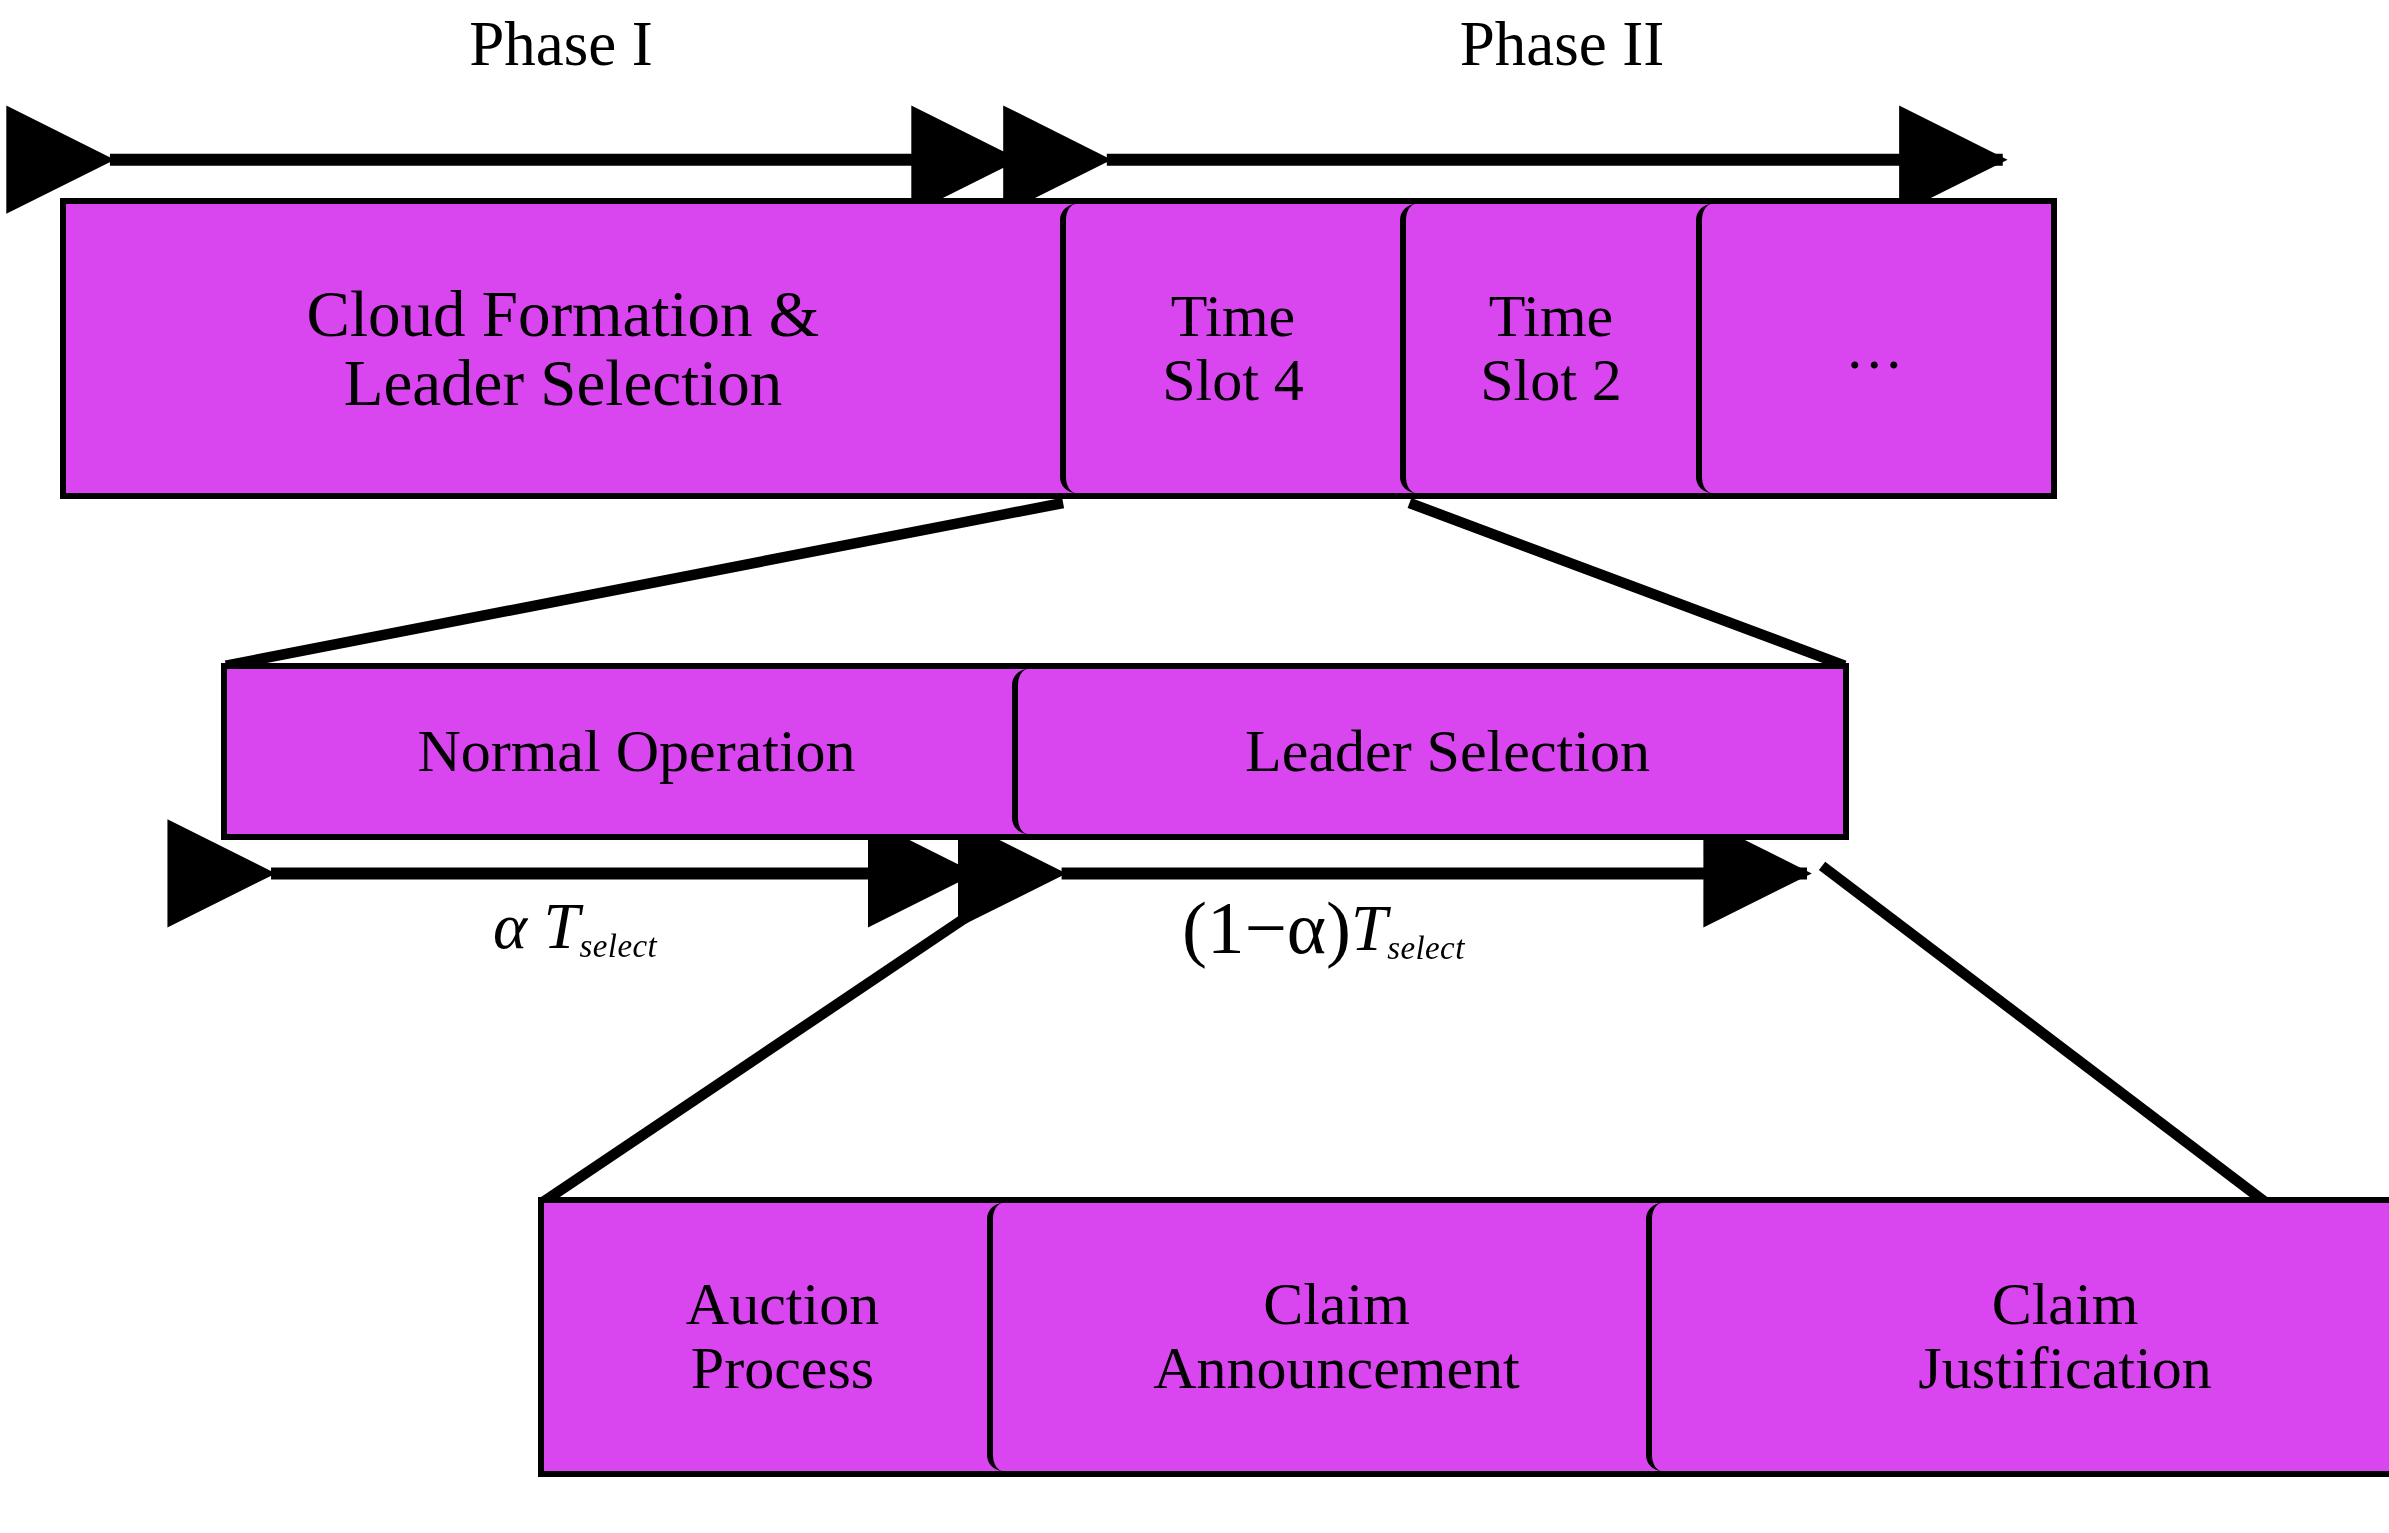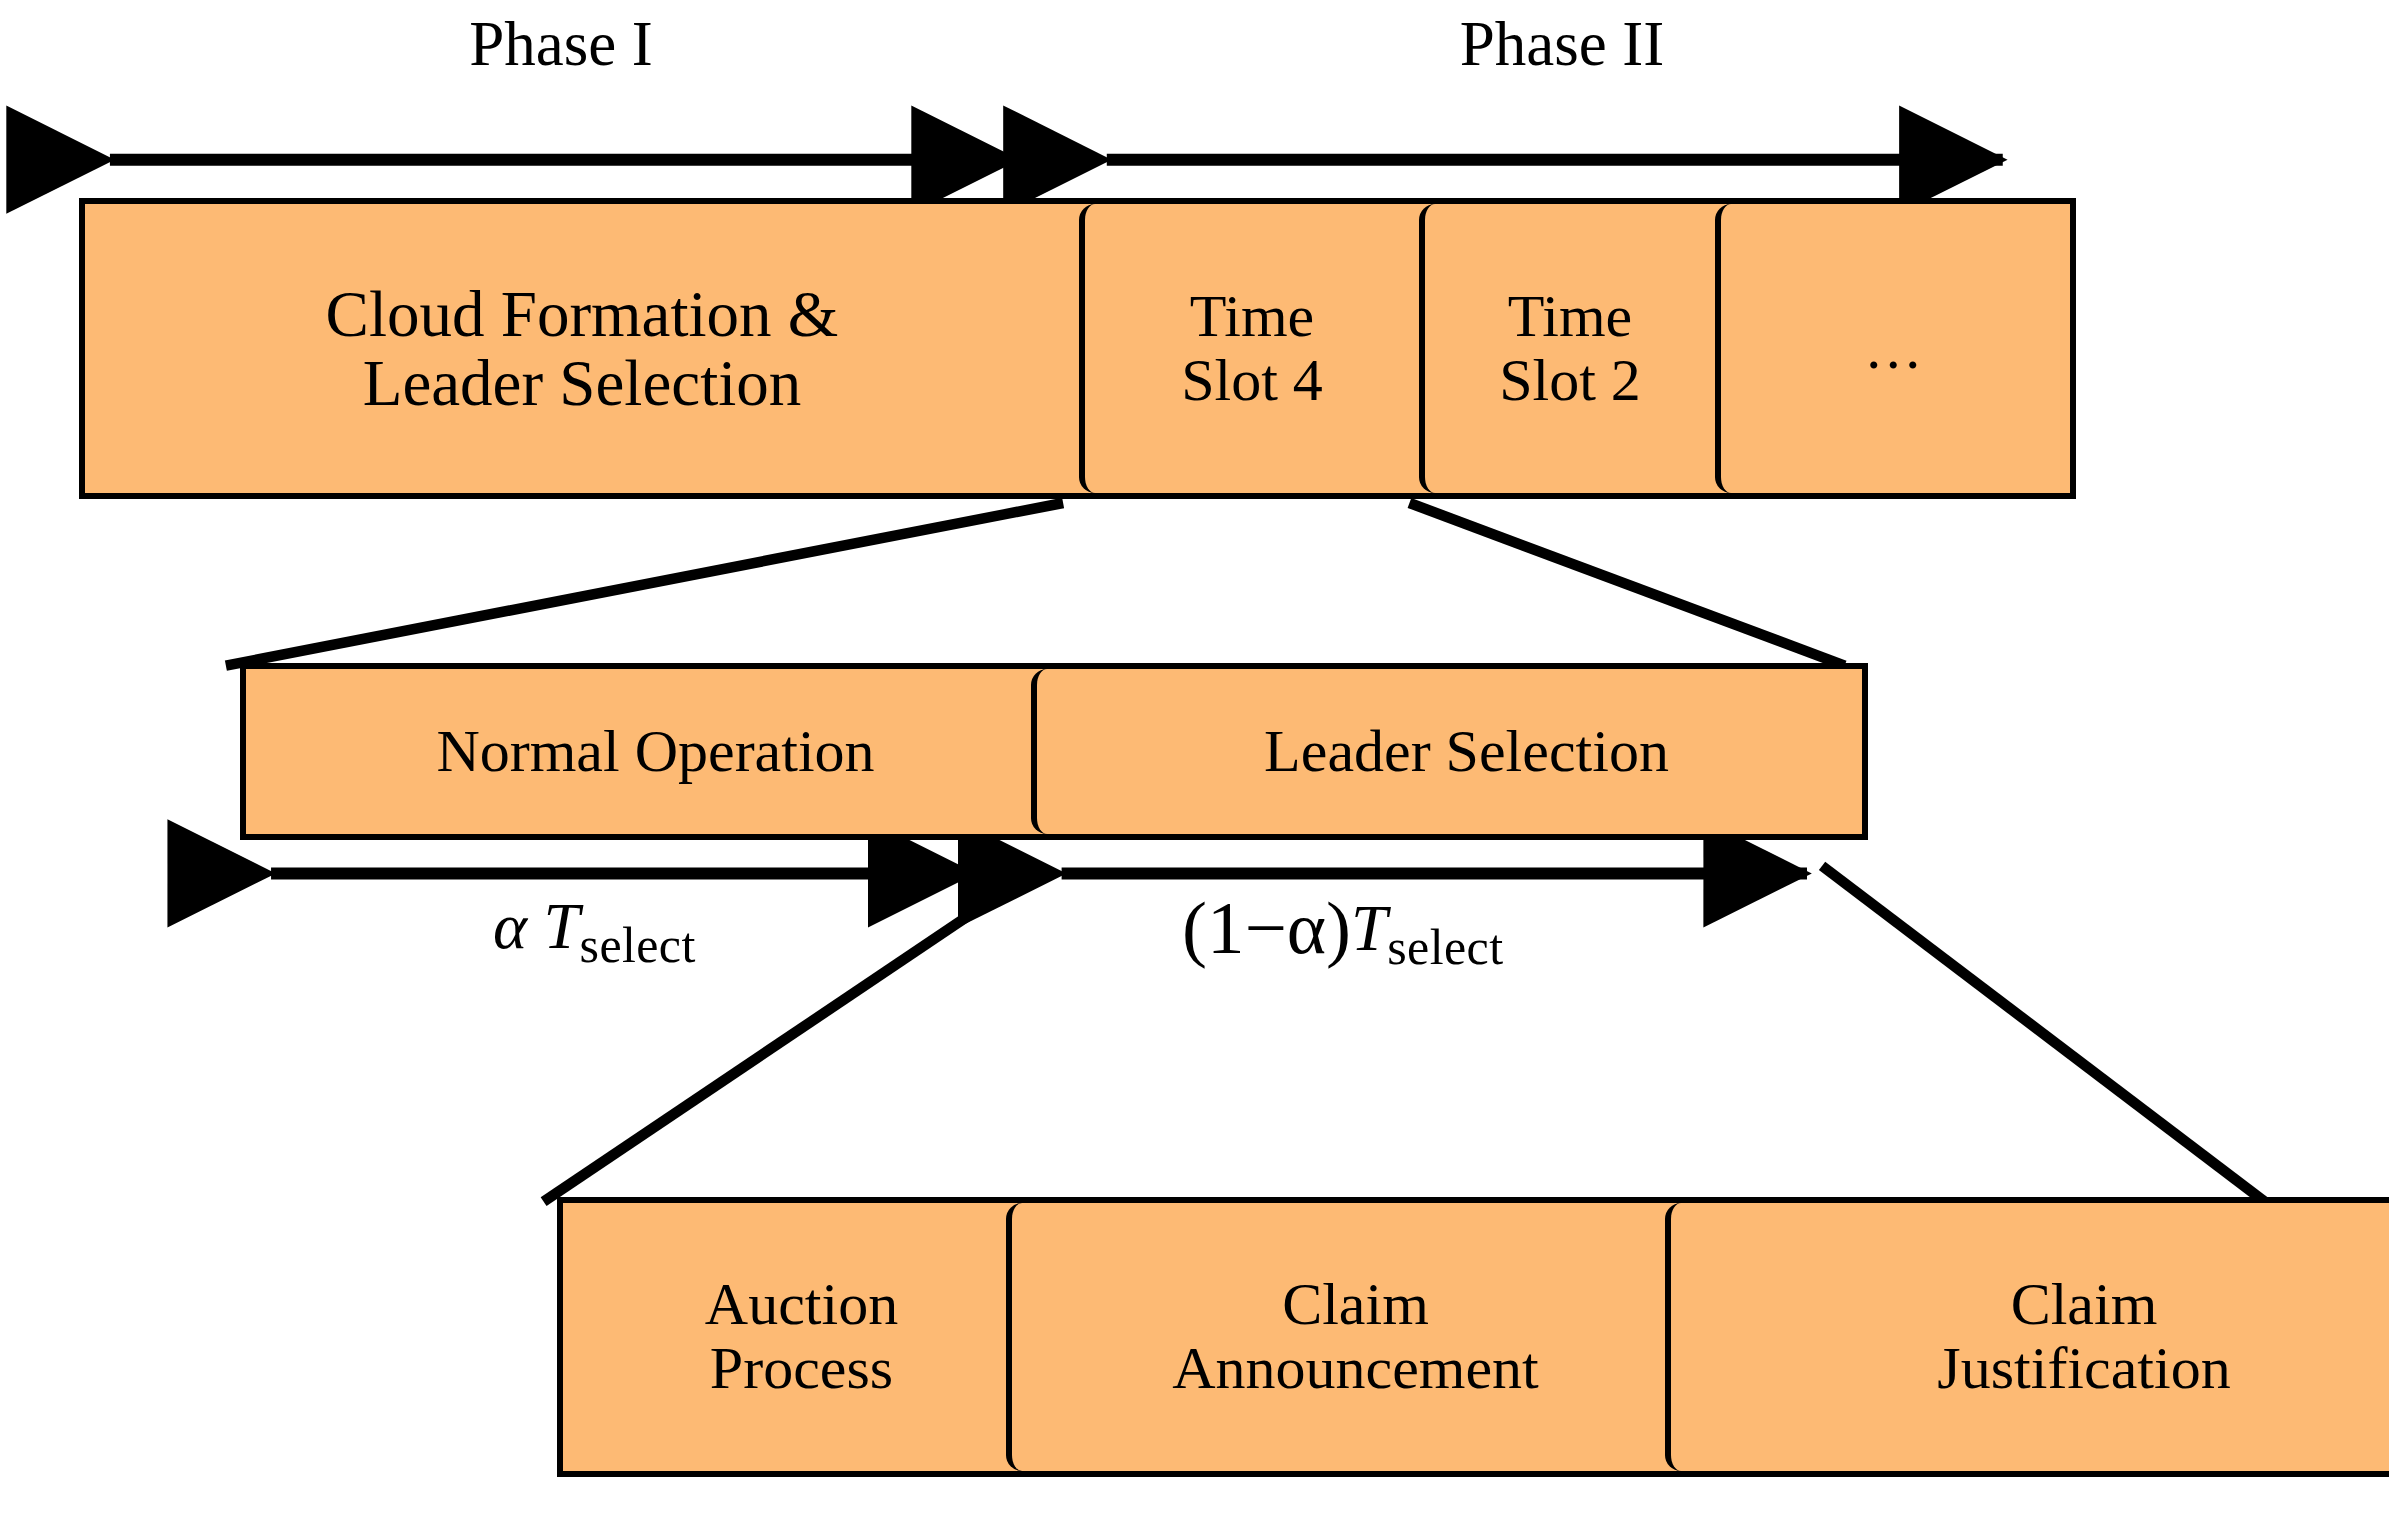--- a/index.html
+++ b/index.html
@@ -3,31 +3,31 @@
 <meta charset="utf-8">
 <style>
   html,body{margin:0;padding:0;background:#fff;}
   body{width:2389px;height:1533px;position:relative;overflow:hidden;
        font-family:"Liberation Serif","DejaVu Serif",serif;color:#000;}
 
   #stage{position:absolute;inset:0;}
 
   svg#lines{position:absolute;left:0;top:0;width:2389px;height:1533px;}
 
-  .boxrow{position:absolute;box-sizing:border-box;border:6.8px solid #000;background:#fdba74;display:flex;margin-left:19px;}
+  .boxrow{position:absolute;box-sizing:border-box;border:6.8px solid #000;background:#d946ef;display:flex;}
   .cell{box-sizing:border-box;display:flex;align-items:center;justify-content:center;
         text-align:center;line-height:1.06;position:relative;}
   .cell + .cell{border-left:6.8px solid #000;border-radius:16px;}
 
   .phaselbl{position:absolute;text-align:center;white-space:nowrap;
             font-size:63px;letter-spacing:0px;}
 
   .formula{position:absolute;white-space:nowrap;font-size:65px;font-style:normal;}
   .formula i{font-style:italic;}
-  .sub{font-size:50px;vertical-align:-0.28em;letter-spacing:0.4px;}
+  .sub{font-size:33px;font-style:italic;vertical-align:-0.28em;letter-spacing:0.4px;}
   .paren{font-size:75px;vertical-align:-0.04em;}
 
   .t-big{font-size:65px;}
   .t-med{font-size:60px;padding-left:34px;}
   .t-slot{font-size:60px;}
   .dots{font-size:60px;letter-spacing:4.5px;}
 </style>
 </head>
 <body>
 

